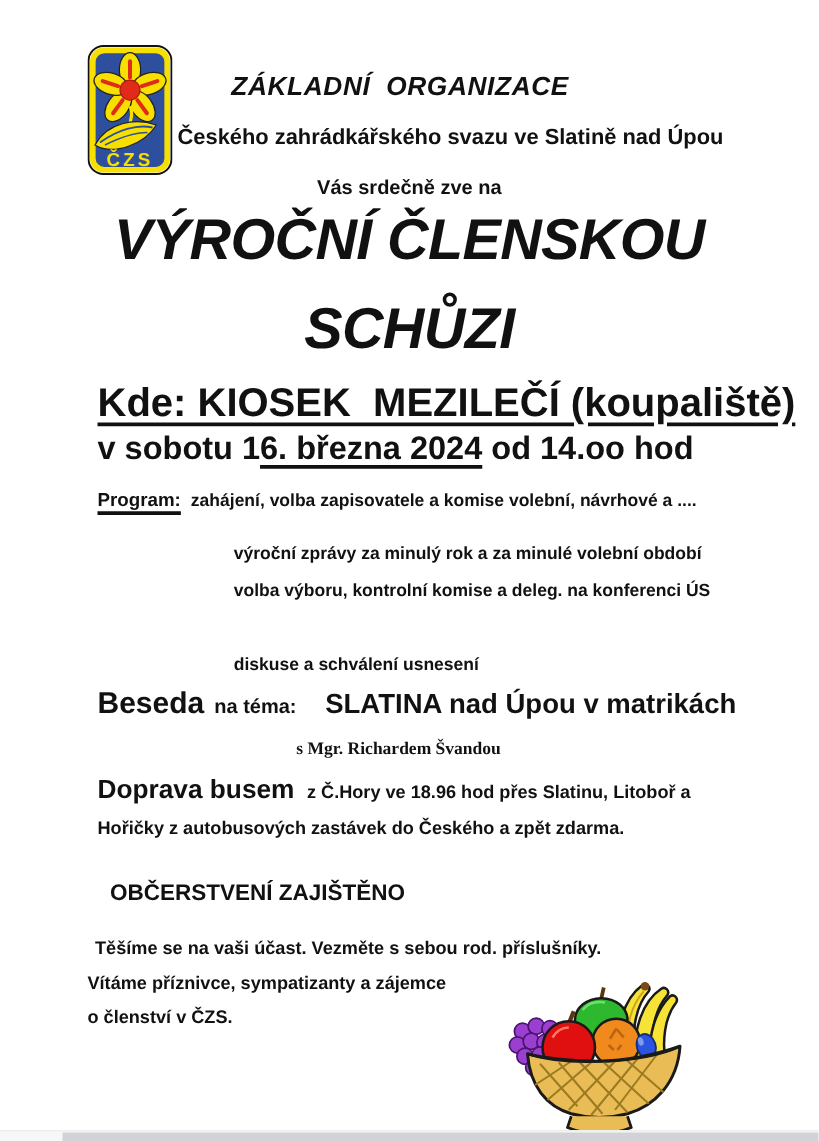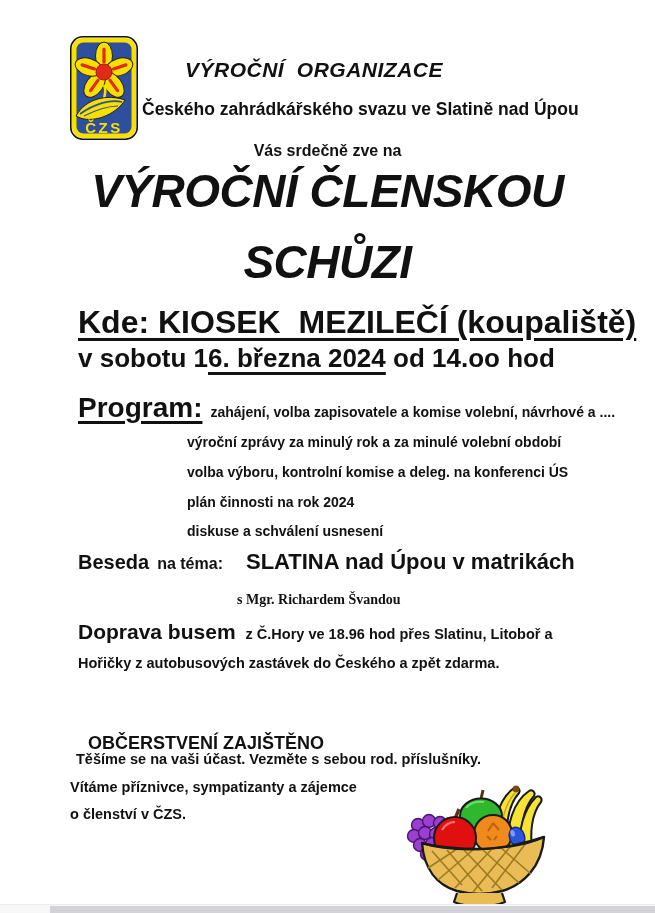--- a/index.html
+++ b/index.html
@@ -13,35 +13,35 @@
   .org-type{left:185px;top:58px;font-size:21px;letter-spacing:.5px;}
   .org-name{left:142px;top:99px;font-size:17.5px;}
   .invite{top:142px;font-size:16px;}
   .title-l1{top:165px;font-size:46px;letter-spacing:-.5px;}
   .title-l2{top:236px;font-size:46px;letter-spacing:-.5px;}
   .where{left:78px;top:304px;font-size:32px;text-decoration:underline;
          text-decoration-thickness:2.5px;text-underline-offset:5px;}
   .date{left:78px;top:344px;font-size:26px;}
   .date u{text-decoration:underline;text-decoration-thickness:2.5px;text-underline-offset:5px;}
   .program-row{left:78px;top:392px;display:flex;align-items:baseline;}
-  .program-label{font-size:28px;text-decoration:underline;text-decoration-thickness:2.5px;
+  .program-label{font-size:15px;text-decoration:underline;text-decoration-thickness:2.5px;
                  text-underline-offset:4px;}
   .program-item0{font-size:14px;margin-left:8px;}
   .pitem{font-size:14px;left:187px;}
   .pi1{top:434px;} .pi2{top:464px;} .pi3{top:494px;} .pi4{top:523px;}
   .beseda-row{left:78px;top:549px;display:flex;align-items:baseline;}
-  .beseda-label{font-size:20px;}
+  .beseda-label{font-size:24px;}
   .beseda-conn{font-size:16px;margin-left:8px;}
   .beseda-topic{font-size:22px;margin-left:23px;}
   .speaker{left:237px;top:592px;font-size:14px;font-family:Liberation Serif, serif;}
   .doprava-row{left:78px;top:620px;display:flex;align-items:baseline;}
   .doprava-label{font-size:21px;}
   .doprava-t1{font-size:14.5px;margin-left:10px;}
   .doprava-t2{left:78px;top:655px;font-size:14.5px;}
-  .refresh{left:88px;top:733px;font-size:18px;}
+  .refresh{left:88px;top:704px;font-size:18px;}
   .close1{left:76px;top:751px;font-size:14.5px;}
   .close2{left:70px;top:779px;font-size:14.5px;}
   .close3{left:70px;top:806px;font-size:14.5px;}
   .logo-svg{position:absolute;left:70px;top:36px;width:68px;height:104px;}
   .basket-svg{position:absolute;left:402px;top:781px;width:155px;height:126px;}
   .hscrollbar{position:absolute;left:0;right:0;bottom:0;height:8px;background:#f7f7f7;
               border-top:1px solid #ececec;}
   .hscroll-thumb{position:absolute;left:50px;right:0;top:1px;bottom:0;background:#d3d3d7;}
 </style>
 </head>
@@ -78,37 +78,36 @@
     </g>
     <g>
       <path d="M34,49 C39,58 29,63 37,73" fill="none" stroke-width="2.6" stroke="#f7e000"></path>
       <path d="M6,80 C16,62 38,58 55,64 C46,79 21,89 6,80 Z" stroke="#222" stroke-width="1" fill="#f7e000"></path>
       <path d="M10,78 C24,68 40,63 52,66" fill="none" stroke-width="1.6" stroke="#2d4f9e"></path>
       <path d="M14,80 C26,74 38,70 48,70" fill="none" stroke-width="1.2" stroke="#2d4f9e"></path>
     </g>
     <text x="34" y="97" text-anchor="middle" font-size="15" font-weight="bold" letter-spacing="2.5" fill="#f7e000">ČZS</text>
   </svg>
 
-  <div class="abs b i org-type pre">VÝROČNÍ  ORGANIZACE</div>
+  <div class="abs b i org-type pre">ZÁKLADNÍ  ORGANIZACE</div>
   <div class="abs b org-name">Českého zahrádkářského svazu ve Slatině nad Úpou</div>
   <div class="abs b center invite">Vás srdečně zve na</div>
 
   <div class="abs b i center title-l1">VÝROČNÍ ČLENSKOU</div>
   <div class="abs b i center title-l2">SCHŮZI</div>
 
   <div class="abs b where pre">Kde: KIOSEK  MEZILEČÍ (koupaliště)</div>
   <div class="abs b date"><span class="pre">v sobotu 1</span><u>6. března 2024</u><span class="pre"> od 14.oo hod</span></div>
 
   <div class="abs b program-row">
     <span class="program-label">Program:</span>
     <span class="program-item0">zahájení, volba zapisovatele a komise volební, návrhové a ....</span>
   </div>
   <div class="abs b pitem pi1">výroční zprávy za minulý rok a za minulé volební období</div>
   <div class="abs b pitem pi2">volba výboru, kontrolní komise a deleg. na konferenci ÚS</div>
-  <div class="abs b pitem pi3">plán činnosti na rok 2024</div>
   <div class="abs b pitem pi4">diskuse a schválení usnesení</div>
 
   <div class="abs b beseda-row">
     <span class="beseda-label">Beseda</span>
     <span class="beseda-conn">na téma:</span>
     <span class="beseda-topic">SLATINA nad Úpou v matrikách</span>
   </div>
   <div class="abs b speaker">s Mgr. Richardem Švandou</div>
 
   <div class="abs b doprava-row">

